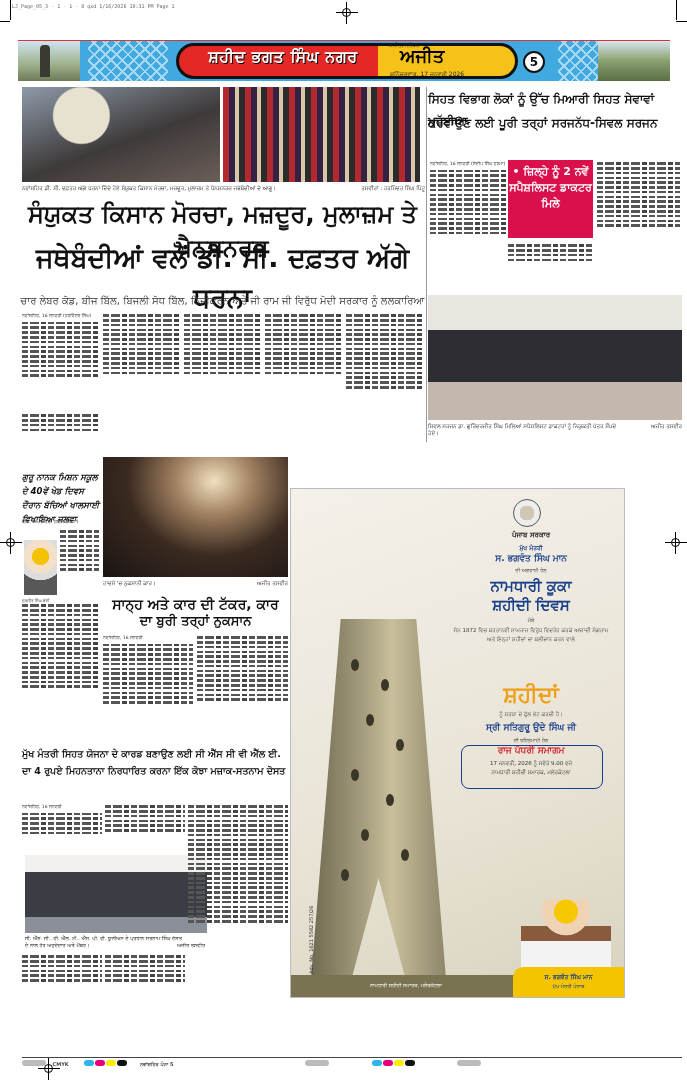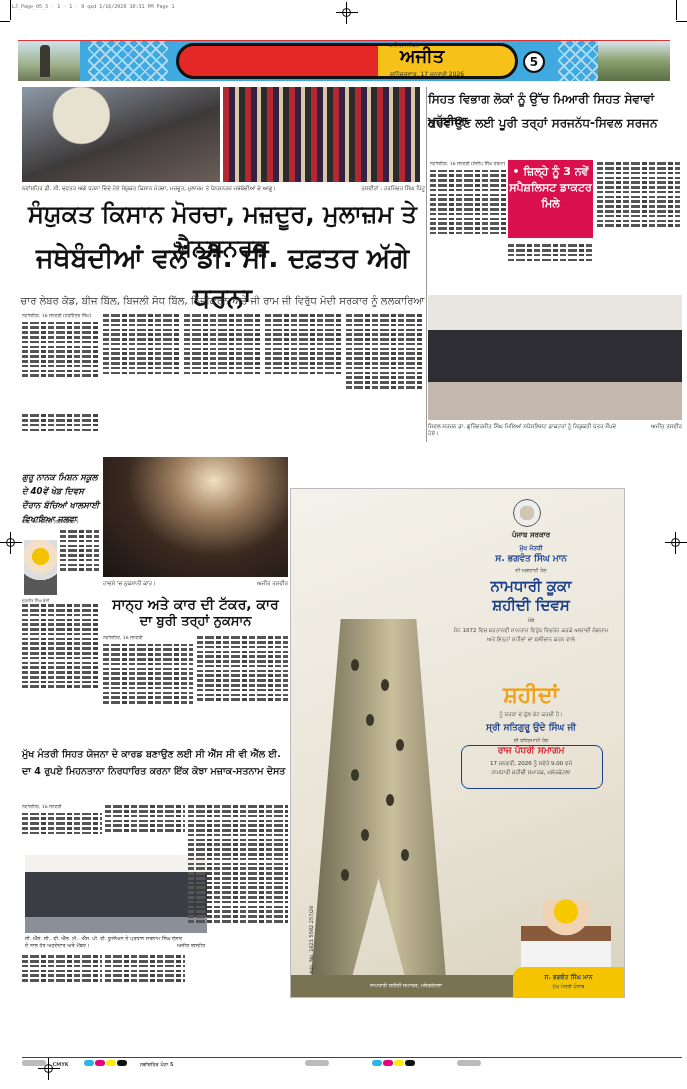--- a/index.html
+++ b/index.html
@@ -83,20 +83,21 @@
 <div class="abs reg" style="left:38px;top:1058px;">
     <i></i>
   </div>
 
 <div class="abs mast">
   <div class="photoL"></div>
   <div class="pat" style="left:70px;"></div>
   <div class="pat" style="left:540px;"></div>
   <div class="red"></div>
   <div class="yel"></div>
+  <div class="title">ਸ਼ਹੀਦ ਭਗਤ ਸਿੰਘ ਨਗਰ</div>
   <div class="city">ਅਜੀਤ, ਜਲੰਧਰ</div>
   <div class="brand">ਅਜੀਤ</div>
   <div class="date">ਸ਼ਨਿੱਚਰਵਾਰ, 17 ਜਨਵਰੀ 2026</div>
   <div class="pg">5</div>
   <div class="photoR"></div>
 </div>
 
 <div class="abs photo ph-crowd1" style="left:22px;top:87px;width:198px;height:95px;"></div>
 <div class="abs photo ph-crowd2" style="left:223px;top:87px;width:197px;height:95px;"></div>
 <div class="abs cap" style="left:22px;top:185px;width:300px;">ਨਵਾਂਸ਼ਹਿਰ ਡੀ. ਸੀ. ਦਫ਼ਤਰ ਅੱਗੇ ਧਰਨਾ ਦਿੰਦੇ ਹੋਏ ਸੰਯੁਕਤ ਕਿਸਾਨ ਮੋਰਚਾ, ਮਜ਼ਦੂਰ, ਮੁਲਾਜ਼ਮ ਤੇ ਪੈਨਸ਼ਨਰਜ਼ ਜਥੇਬੰਦੀਆਂ ਦੇ ਆਗੂ।</div>
@@ -198,21 +199,21 @@
     <span></span>
     <span></span>
     <span></span>
     <span></span>
     <span></span>
     <span></span>
     <span></span>
     <span></span>
     <span></span>
 </div>
-<div class="abs pink-box" style="left:508px;top:160px;width:85px;height:78px;">• ਜ਼ਿਲ੍ਹੇ ਨੂੰ 3 ਨਵੇਂ ਸਪੈਸ਼ਲਿਸਟ ਡਾਕਟਰ ਮਿਲੇ</div>
+<div class="abs pink-box" style="left:508px;top:160px;width:85px;height:78px;">• ਜ਼ਿਲ੍ਹੇ ਨੂੰ 2 ਨਵੇਂ ਸਪੈਸ਼ਲਿਸਟ ਡਾਕਟਰ ਮਿਲੇ</div>
 <div class="abs text-col" style="left:508px;top:242px;width:85px;height:30px;">
   <span></span>
     <span></span>
     <span></span>
     <span></span>
 </div>
 <div class="abs text-col" style="left:597px;top:160px;width:83px;height:112px;">
   <span></span>
     <span></span>
     <span></span>

